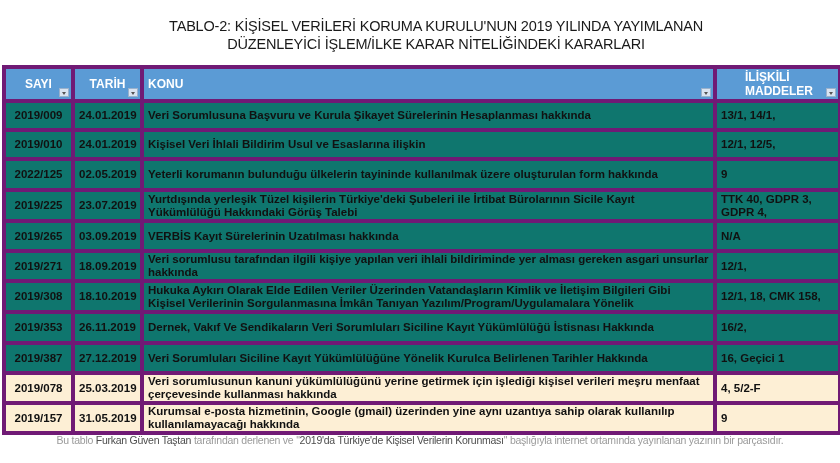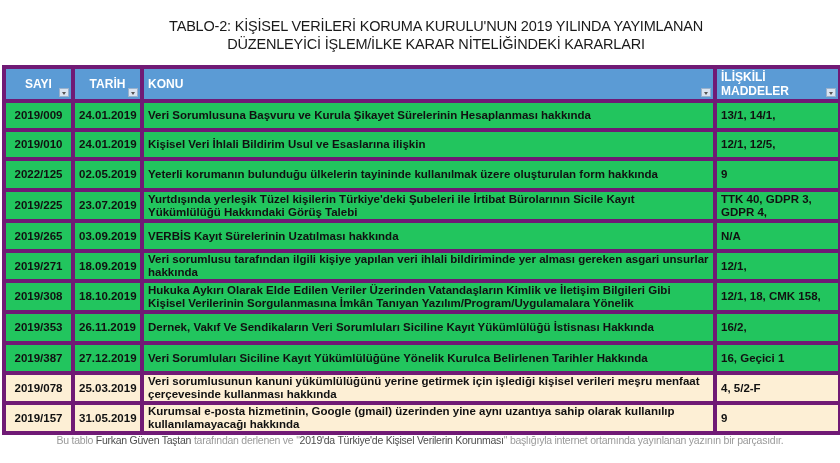--- a/index.html
+++ b/index.html
@@ -2,26 +2,26 @@
 <html><head>
 <meta charset="utf-8">
 <style>
   html, body { margin: 0; padding: 0; background: #ffffff; }
   body { width: 840px; height: 463px; position: relative; overflow: hidden; font-family: "Liberation Sans", sans-serif; }
   .title { position: absolute; left: 16px; top: 17px; width: 840px; text-align: center; font-family: "Liberation Sans", sans-serif; font-size: 14.5px; line-height: 18px; color: #1a1a1a; letter-spacing: -0.2px; }
   .tbl { position: absolute; left: 2px; top: 65px; width: 836px; border-collapse: collapse; table-layout: fixed; font-family: "Liberation Sans", sans-serif; }
   .tbl th, .tbl td { border: 4px solid #701a75; padding: 0 4px; font-size: 11.5px; font-weight: bold; color: #111; vertical-align: middle; overflow: hidden; }
   .tbl th { background: #5b9bd5; color: #ffffff; text-align: left; position: relative; height: 30px; font-size: 12px; }
   .tbl th.center { text-align: center; }
-  .tbl th .hl { display: block; line-height: 14px; }
+  .tbl th .hl { display: block; line-height: 14px; margin-left: 24px; }
   .filter { position: absolute; right: 2px; bottom: 2px; width: 10px; height: 9px; background: #d9e4f1; border: 1px solid #9ab1cc; box-sizing: border-box; }
   .filter::after { content: ""; position: absolute; left: 2px; top: 3px; border-left: 2.5px solid transparent; border-right: 2.5px solid transparent; border-top: 3px solid #555; }
   .tbl td { line-height: 13px; }
   .tbl td.c { text-align: center; }
-  tr.blue td { background: #22c55e; }
+  tr.blue td { background: #0f766e; }
   tr.yellow td { background: #fdefd5; }
   .foot { position: absolute; left: 0; top: 434px; width: 840px; text-align: center; font-size: 10.5px; color: #9a9a9a; font-family: "Liberation Sans", sans-serif; letter-spacing: -0.25px; }
   .foot .em { color: #4d4d4d; }
 </style>
 </head>
 <body>
 
 <div class="title">
   <div>TABLO-2: KİŞİSEL VERİLERİ KORUMA KURULU'NUN 2019 YILINDA YAYIMLANAN</div>
   <div>DÜZENLEYİCİ İŞLEM/İLKE KARAR NİTELİĞİNDEKİ KARARLARI</div>

